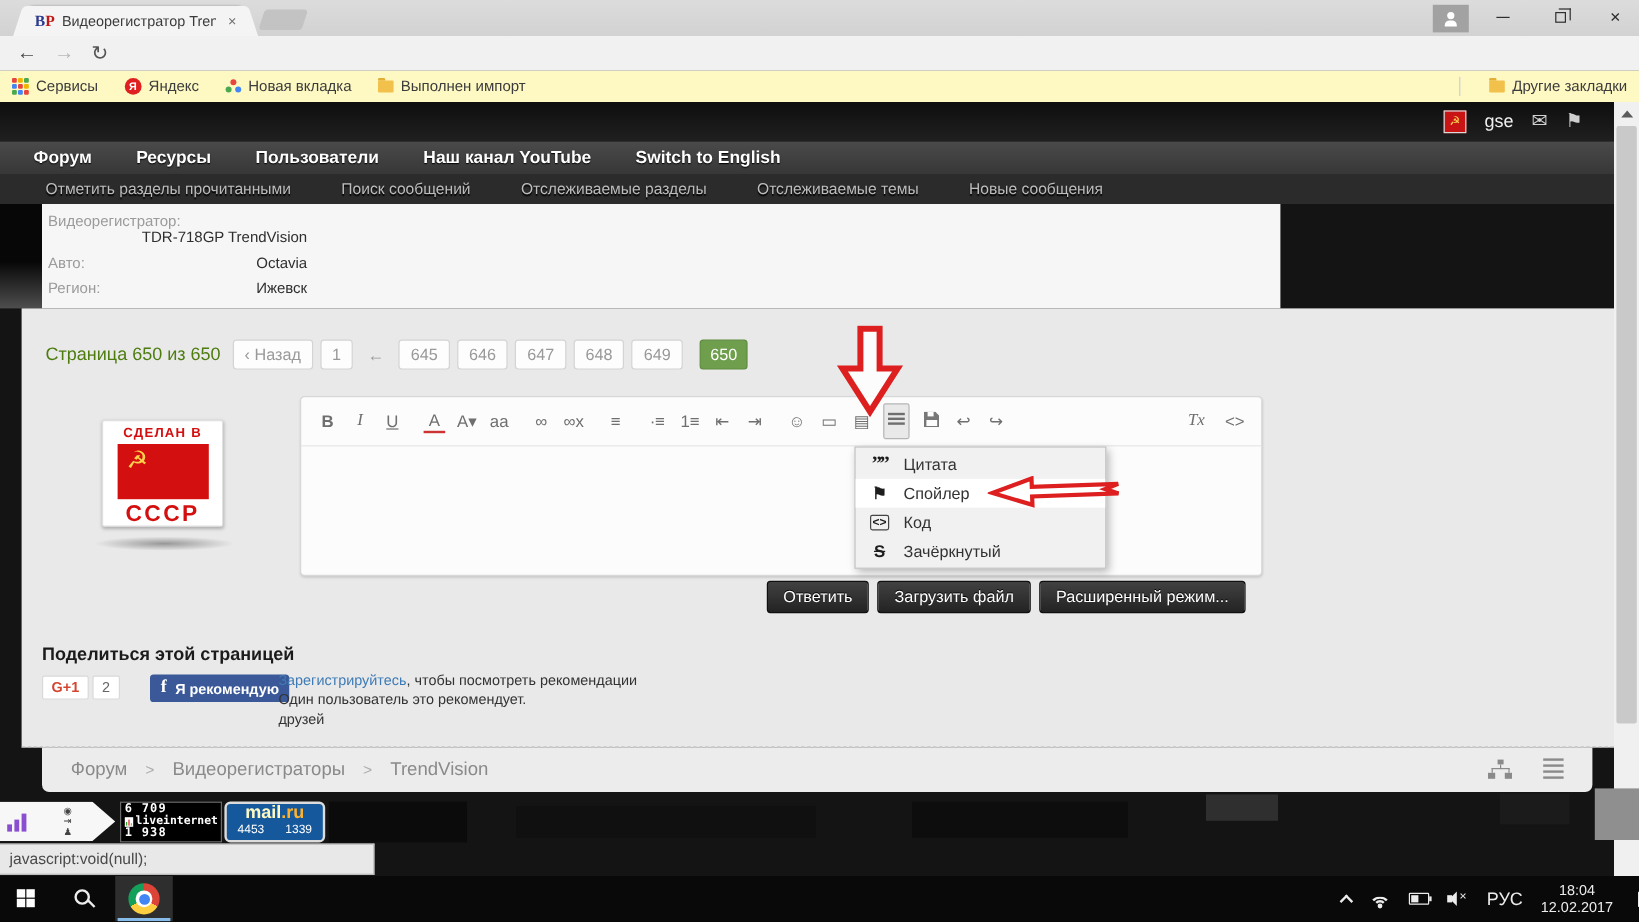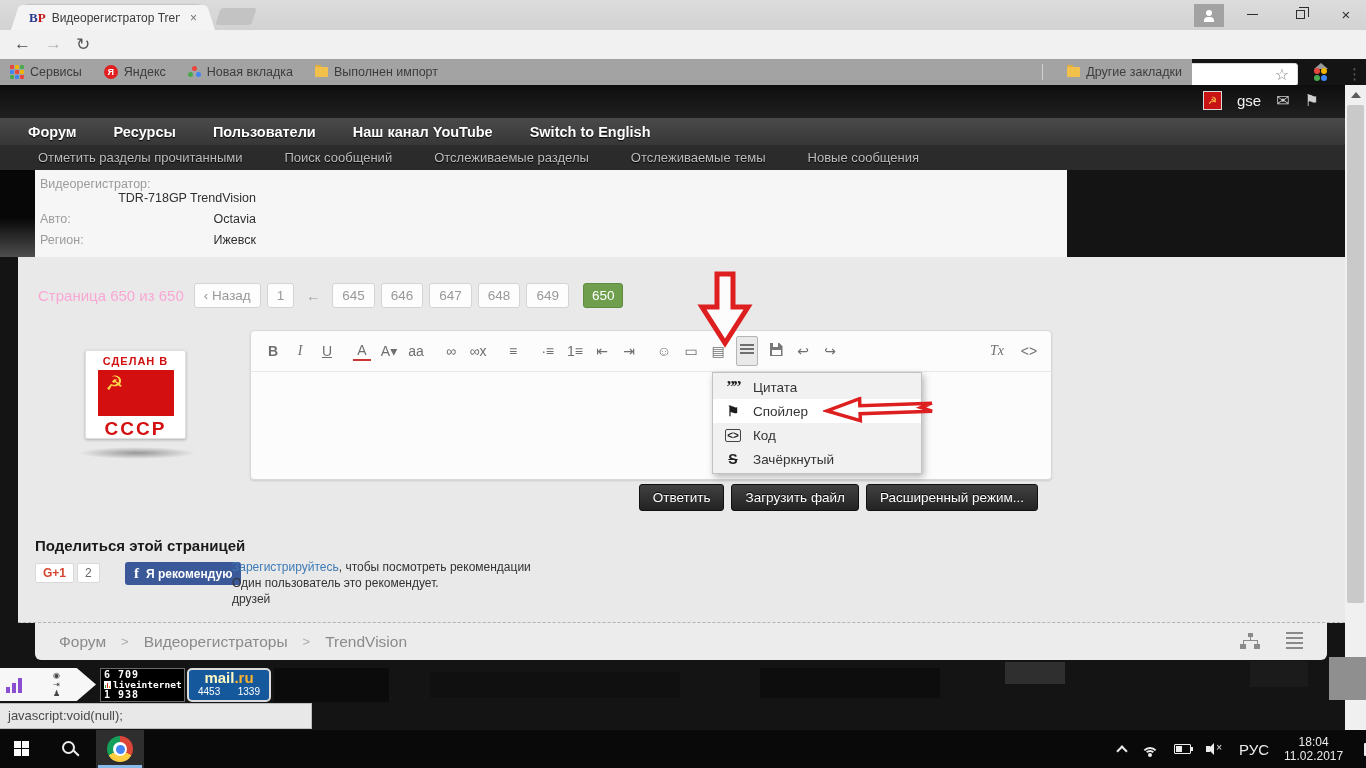--- a/index.html
+++ b/index.html
@@ -38,21 +38,21 @@
   .lock:before{content:"";position:absolute;left:1px;top:-5px;width:8px;height:6px;border:2px solid #0b8043;border-bottom:none;border-radius:4px 4px 0 0}
   .secure{color:#0b8043;font-size:13px}
   .odiv{width:1px;height:15px;background:#cfcfcf}
   .url{font-size:13px;color:#262626;white-space:nowrap;overflow:hidden;flex:1}
   .star{color:#848484;font-size:16px;margin-left:auto}
   .yhome{position:absolute;left:1312px;top:36px;width:17px;height:16px}
   .yhome:before{content:"";position:absolute;left:2px;top:-3px;border-left:7px solid transparent;border-right:7px solid transparent;border-bottom:6px solid #9a9a9a}
   .yhome i{position:absolute;width:6px;height:6px;border-radius:50%}
   .menu-dots{position:absolute;left:1347px;top:35px;font-size:15px;color:#5f6368}
 
-  .bmbar{position:absolute;left:0;top:59px;width:1192px;height:27px;background:#a3a3a3;border-bottom:1px solid #cecece;
+  .bmbar{position:absolute;left:0;top:59px;width:1366px;height:27px;background:#fef9c3;border-bottom:1px solid #cecece;
          display:flex;align-items:center;padding:0 10px;gap:8px;font-size:12.5px;color:#3c3c3c}
   .bm{display:flex;align-items:center;gap:6px;margin-right:14px}
   .apps{display:grid;grid-template-columns:repeat(3,4px);grid-gap:1px}
   .apps i{width:4px;height:4px;border-radius:1px}
   .ybadge{width:14px;height:14px;border-radius:50%;background:#e02020;color:#fff;font-size:9px;font-weight:bold;display:flex;align-items:center;justify-content:center}
   .dots3{position:relative;width:13px;height:12px}
   .dots3 i{position:absolute;width:5px;height:5px;border-radius:50%}
   .folder{width:13px;height:10px;background:#f2c14b;border-radius:1px;position:relative}
   .folder:before{content:"";position:absolute;left:0;top:-2px;width:6px;height:2px;background:#e3ae35;border-radius:1px 1px 0 0}
   .bm-right{margin-left:auto;display:flex;align-items:center;gap:24px}
@@ -74,21 +74,21 @@
   .left-strip{position:absolute;left:0;top:85px;width:35px;height:87px;background:linear-gradient(#070707 55%,#4e4e4e)}
 
   .profile-card{position:absolute;left:35px;top:85px;width:1032px;height:87px;background:#f6f6f6}
   .prof{position:absolute;left:5px;top:7px;width:216px;font-size:12.5px}
   .prow{display:flex;flex-wrap:wrap;justify-content:space-between;margin-bottom:7px}
   .prow .lab{color:#9b9b9b}
   .prow .val{color:#2f2f2f;margin-left:auto;text-align:right}
 
   .light-panel{position:absolute;left:18px;top:172px;width:1327px;height:366px;background:#e9e9e9}
   .pagi{position:absolute;left:38px;top:198px;display:flex;align-items:center;gap:6px}
-  .pagi .plabel{font-size:15px;color:#f9a8d4;margin-right:4px}
+  .pagi .plabel{font-size:15px;color:#4d7c0f;margin-right:4px}
   .pbtn{background:#fdfdfd;border:1px solid #d4d4d4;border-radius:3px;color:#999;font-size:13.5px;padding:4px 9px}
   .parrow{color:#999;font-size:14px;padding:0 6px}
   .pcur{background:#6f9f4d;border:1px solid #5f8c40;border-radius:3px;color:#fff;font-size:13.5px;padding:4px 8px}
 
   .cccp{position:absolute;left:85px;top:265px;width:101px;height:89px;background:#fff;border:1px solid #e0e0e0;border-radius:2px;
         box-shadow:0 1px 3px rgba(0,0,0,.25);text-align:center;padding-top:4px}
   .cccp .l1{color:#d40f0f;font-weight:bold;font-size:11px;letter-spacing:1px}
   .cccp .flagbox{margin:3px auto 2px;width:76px;height:46px;background:#d40f0f;color:#ffd24a;font-size:20px;text-align:left;padding:1px 0 0 8px}
   .cccp .l2{color:#d40f0f;font-weight:bold;font-size:19px;letter-spacing:2px}
   .cccp-shadow{position:absolute;left:78px;top:362px;width:118px;height:12px;border-radius:50%;
@@ -516,19 +516,19 @@
         </span>
       <span class="batt">
           <i></i>
         </span>
       <span class="spk">
           <b>×</b>
         </span>
       <span class="lang">РУС</span>
       <span class="clock">
         <div>18:04</div>
-        <div>11.02.2017</div>
+        <div>12.02.2017</div>
       </span>
       <span class="notif"></span>
     </span>
   </div>
 
 </div>
 
 </body></html>

